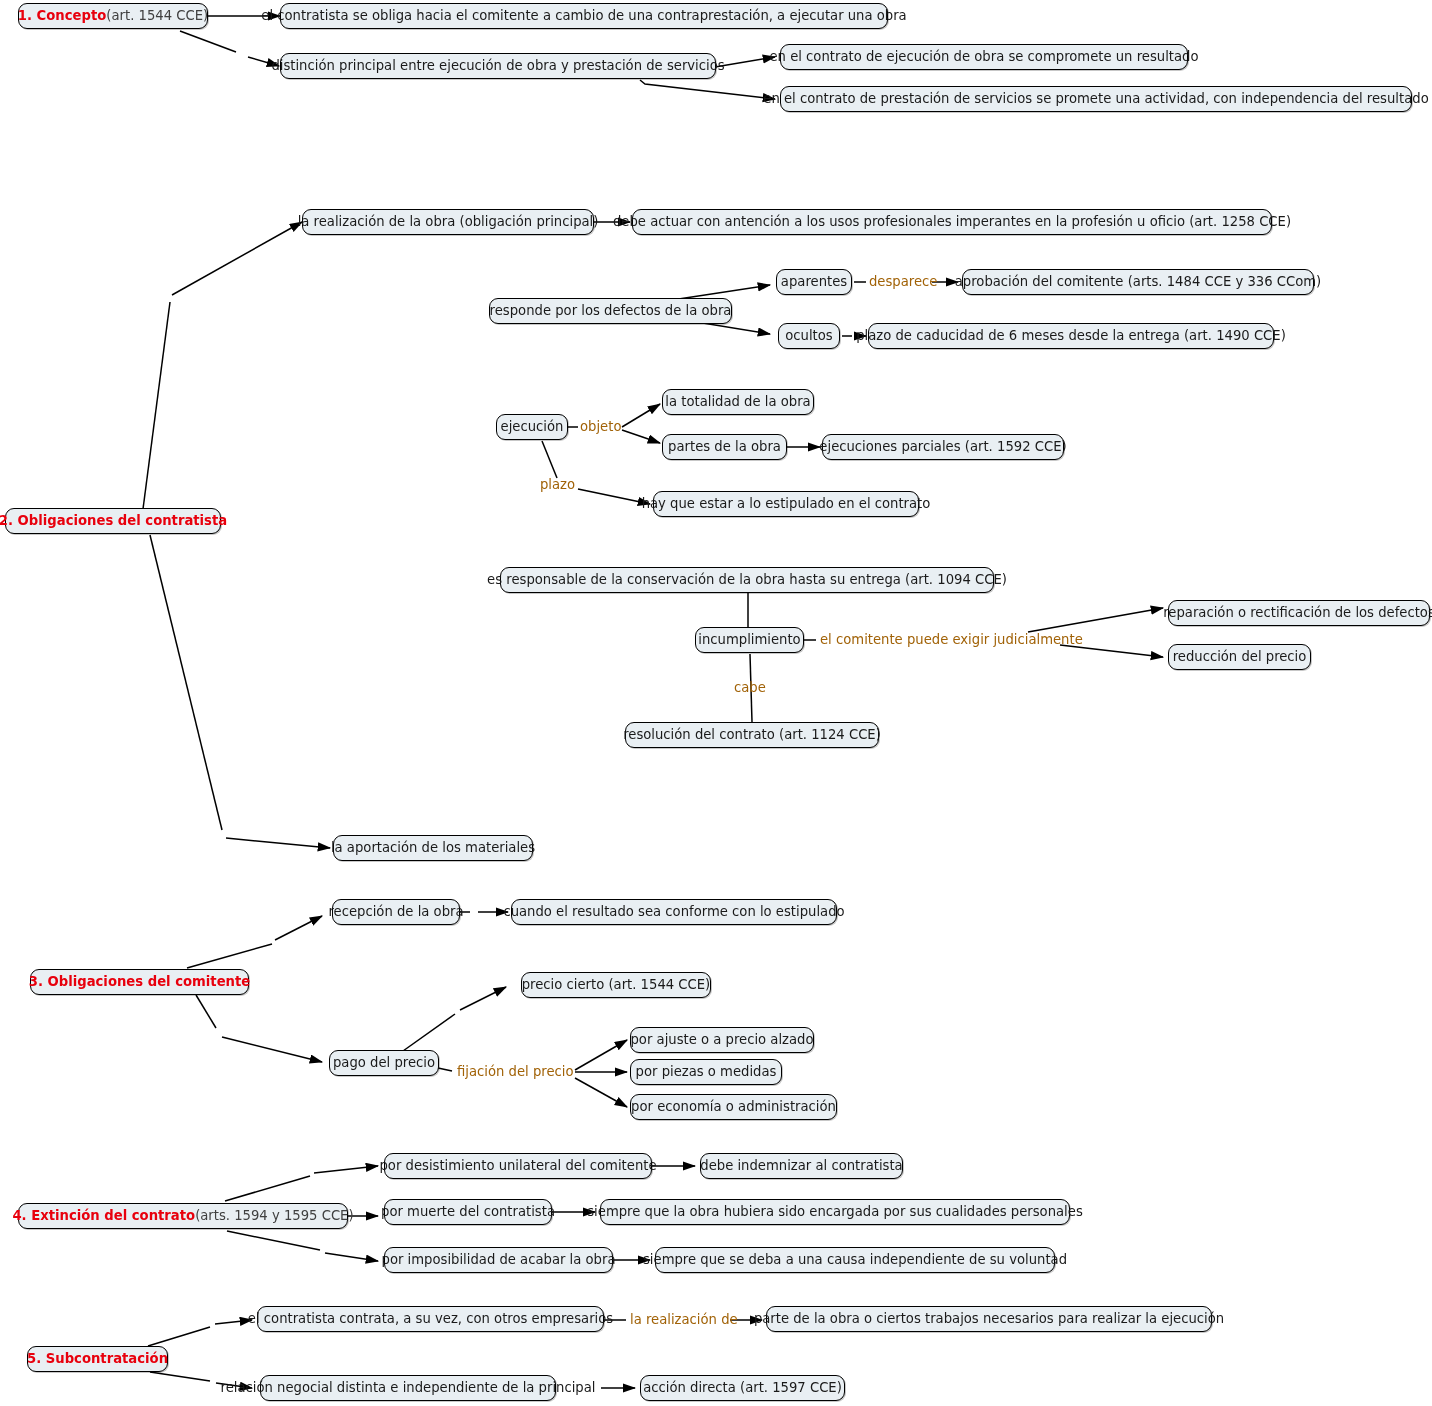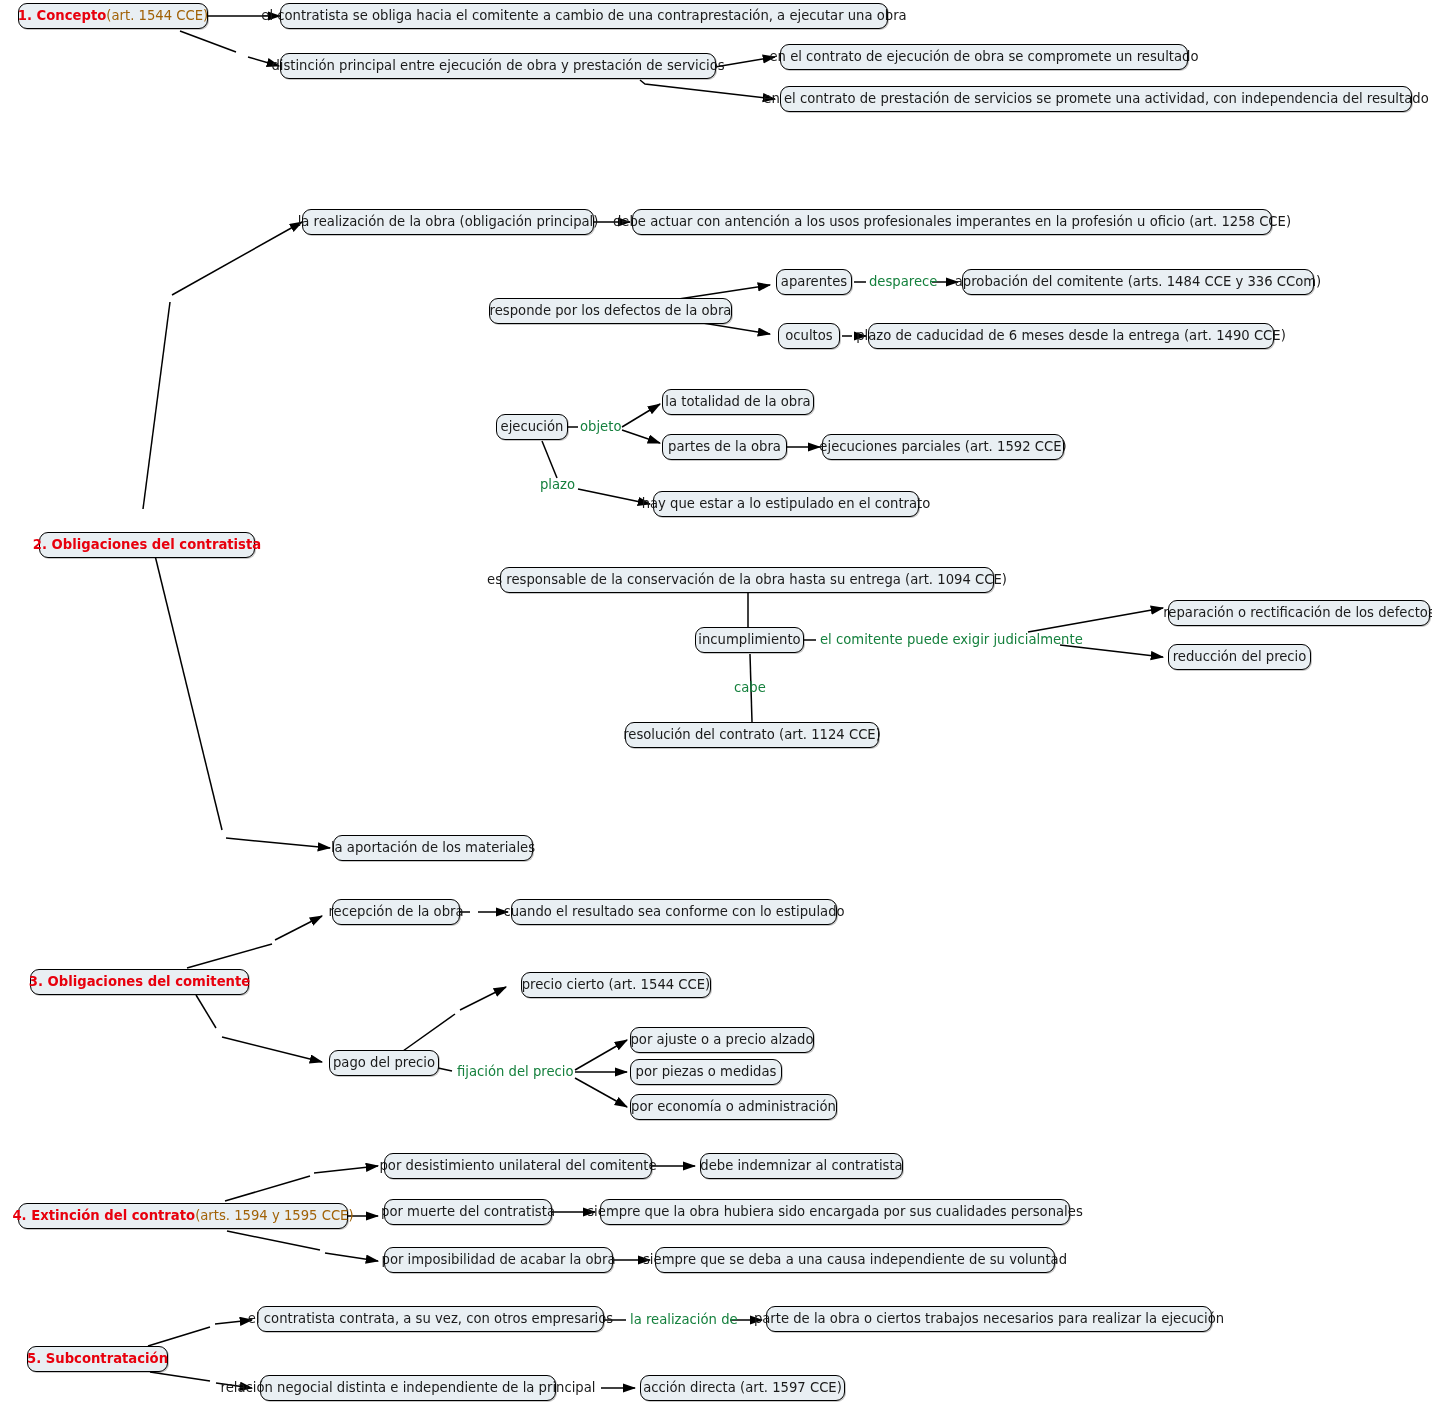--- a/index.html
+++ b/index.html
@@ -42,26 +42,26 @@
     height: 26px;
     box-shadow: 1px 1px 0 rgba(0,0,0,0.22);
   }
   .node.root {
     font-weight: bold;
     color: #e8000d;
     border-width: 1.6px;
   }
   .node.root .sub {
     font-weight: normal;
-    color: #a16207;
+    color: #404040;
   }
   .elabel {
     position: absolute;
     font-size: 13.2px;
-    color: #15803d;
+    color: #a16207;
     background: transparent;
     white-space: nowrap;
     line-height: 1;
   }
 </style>
 </head>
 <body>
 
 <div id="canvas">
 
@@ -155,21 +155,21 @@
   </div>
 
   <div class="node" style="left:780px; top:44px; width:408px;">
     <span>en el contrato de ejecución de obra se compromete un resultado</span>
   </div>
 
   <div class="node" style="left:780px; top:86px; width:632px;text-align:center;">
     <span>en el contrato de prestación de servicios se promete una actividad, con independencia del resultado</span>
   </div>
 
-  <div class="node root" style="left:5px; top:532px; width:216px;margin-left:34px;">
+  <div class="node root" style="left:5px; top:508px; width:216px;">
     <span>2. Obligaciones del contratista</span>
   </div>
 
   <div class="node" style="left:302px; top:209px; width:292px;">
     <span>la realización de la obra (obligación principal)</span>
   </div>
 
   <div class="node" style="left:632px; top:209px; width:640px;">
     <span>debe actuar con antención a los usos profesionales imperantes en la profesión u oficio (art. 1258 CCE)</span>
   </div>

